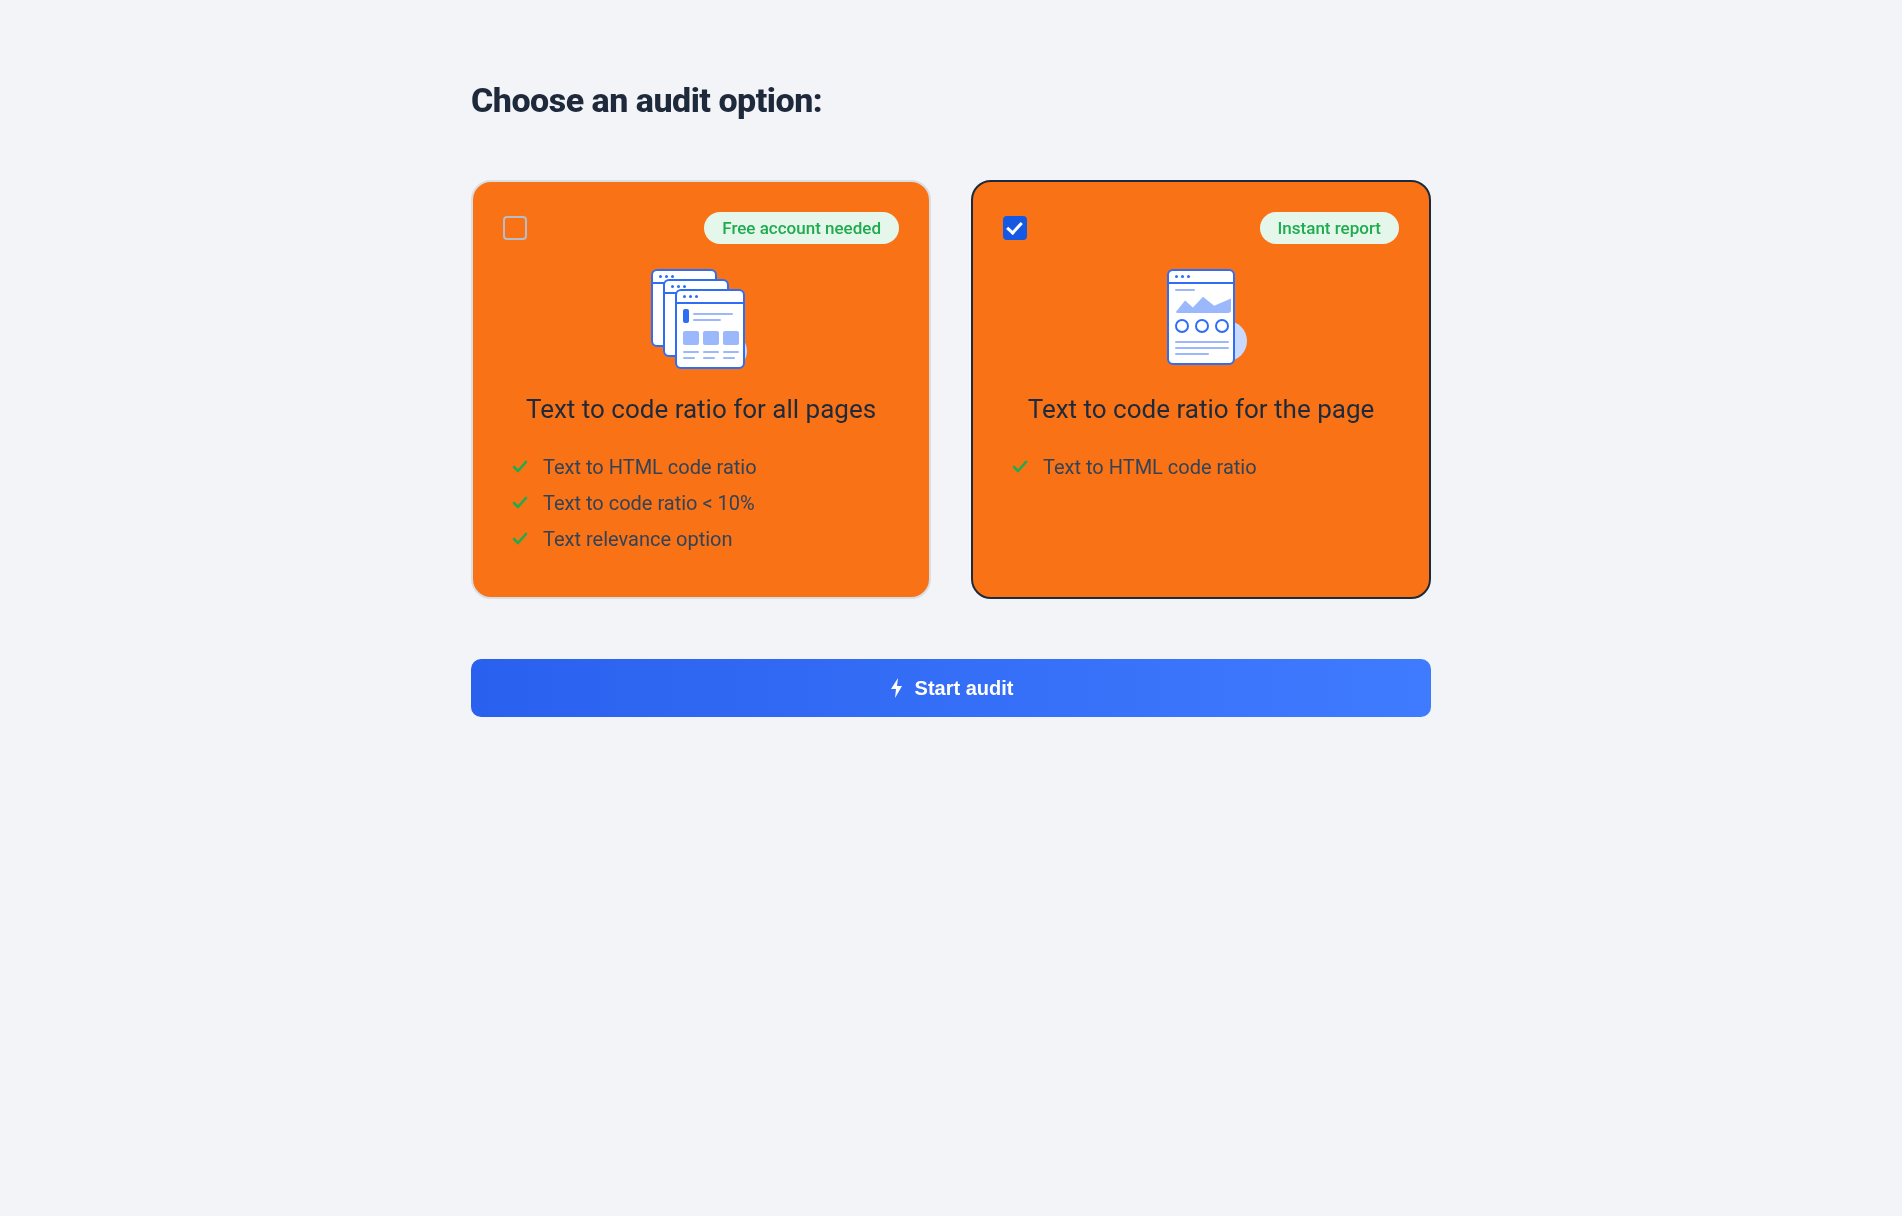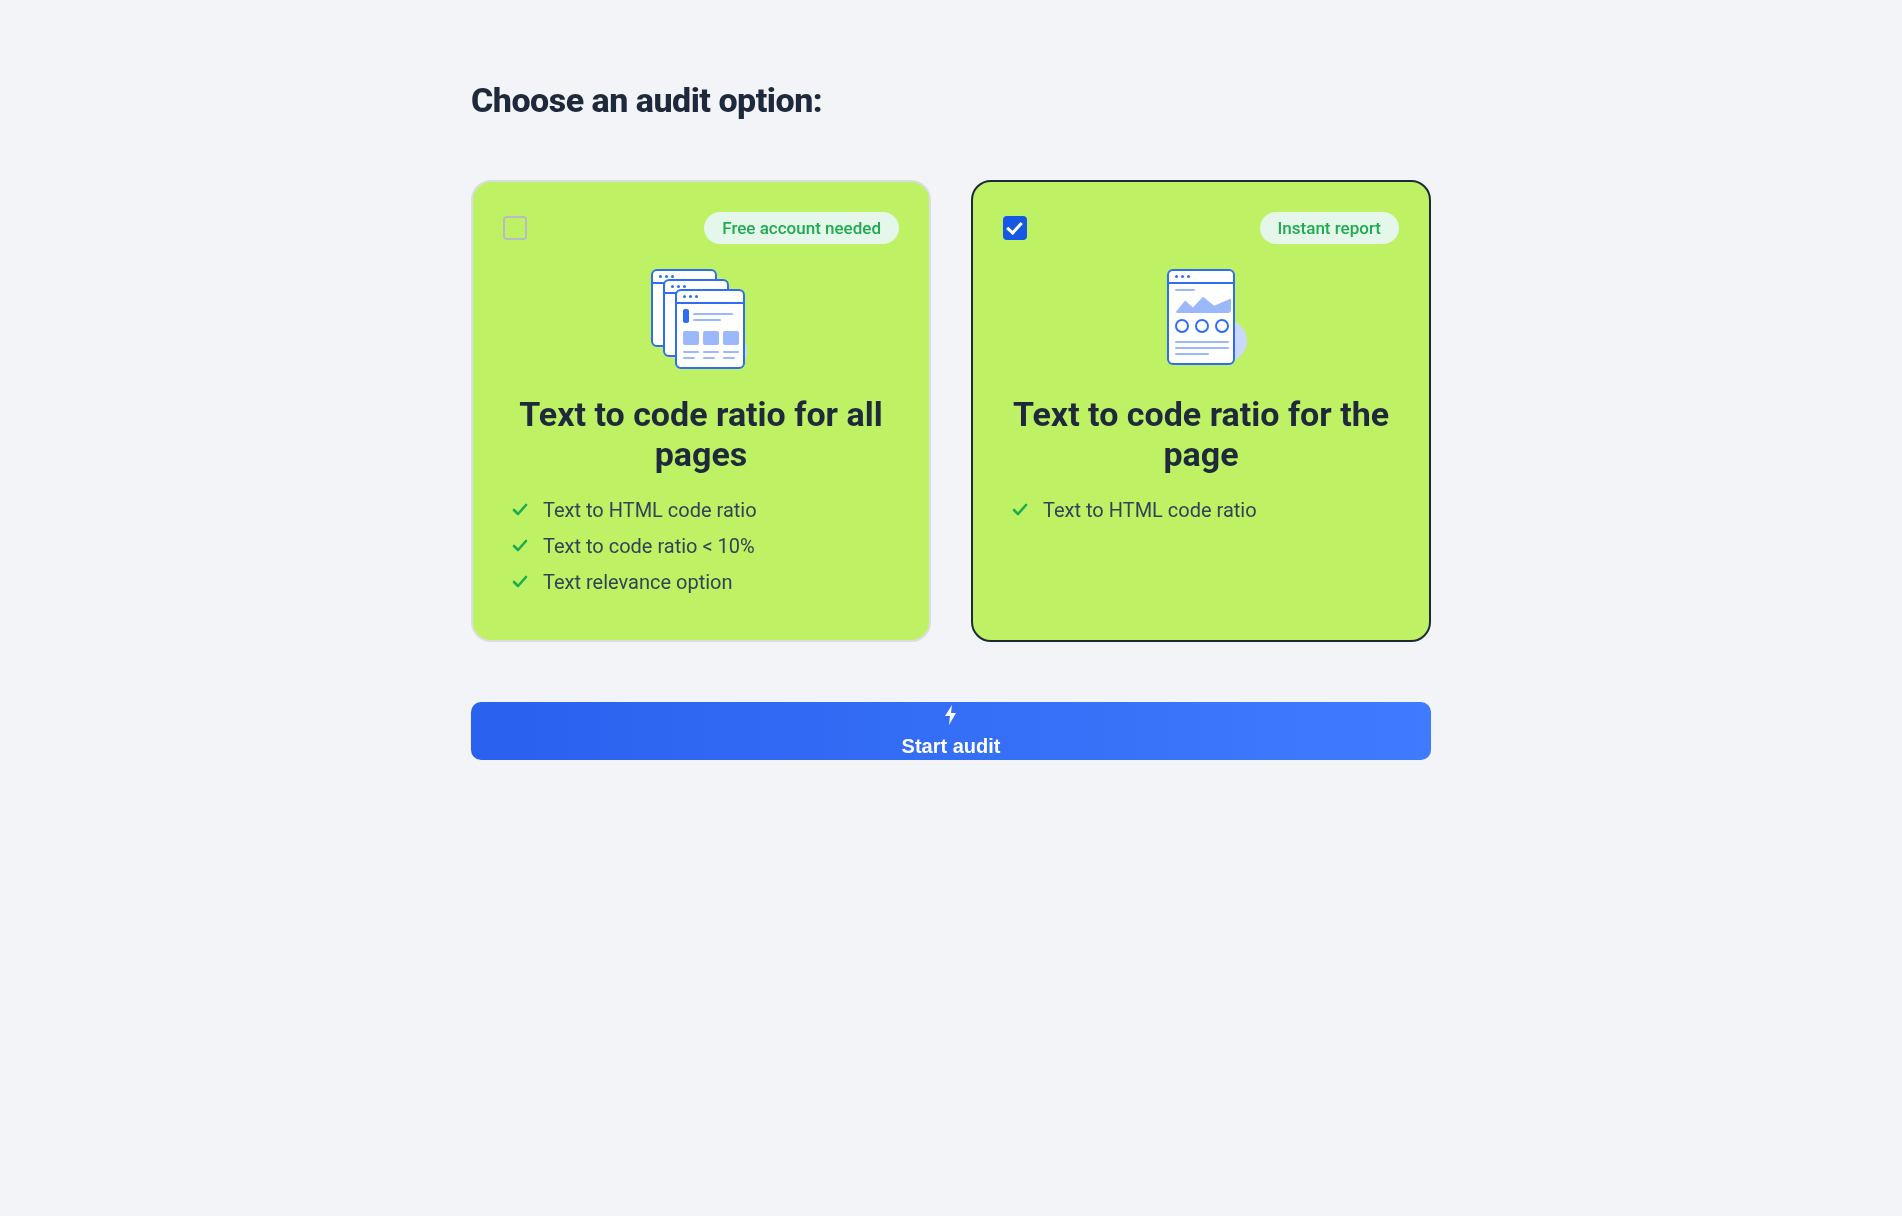--- a/index.html
+++ b/index.html
@@ -22,21 +22,21 @@
     margin-bottom: 60px;
     letter-spacing: -0.5px;
   }
   .cards {
     display: flex;
     gap: 40px;
     margin-bottom: 60px;
   }
   .card {
     flex: 1;
-    background: #bef264;
+    background: #f97316;
     border: 2px solid #d9dde4;
     border-radius: 20px;
     padding: 30px 30px 40px 30px;
     position: relative;
     min-height: 400px;
   }
   .card.selected {
     border-color: #1e2a3b;
   }
   .card-top {
@@ -76,24 +76,24 @@
   }
   .illus-wrap {
     display: flex;
     justify-content: center;
     margin: 10px 0 20px;
     height: 110px;
     align-items: center;
   }
   .card-heading {
     text-align: center;
-    font-size: 34px;
-    font-weight: 700;
+    font-size: 26px;
+    font-weight: 400;
     color: #1e2a3b;
-    margin-bottom: 18px;
+    margin-bottom: 25px;
   }
   .feat-list { list-style: none; padding: 0 8px; }
   .feat-list li {
     display: flex;
     align-items: center;
     gap: 14px;
     font-size: 20px;
     color: #334257;
     padding: 6px 0;
   }
@@ -109,21 +109,20 @@
     justify-content: center;
     gap: 10px;
     background: linear-gradient(90deg, #2a60ee 0%, #3f7bff 100%);
     color: #fff;
     border: none;
     border-radius: 10px;
     height: 58px;
     font-size: 20px;
     font-weight: 600;
     cursor: pointer;
-    flex-direction: column;
   }
   .bolt { width: 16px; height: 20px; }
 
   
   .illus {
     position: relative;
     width: 100px; height: 100px;
   }
   .blob {
     position: absolute;

